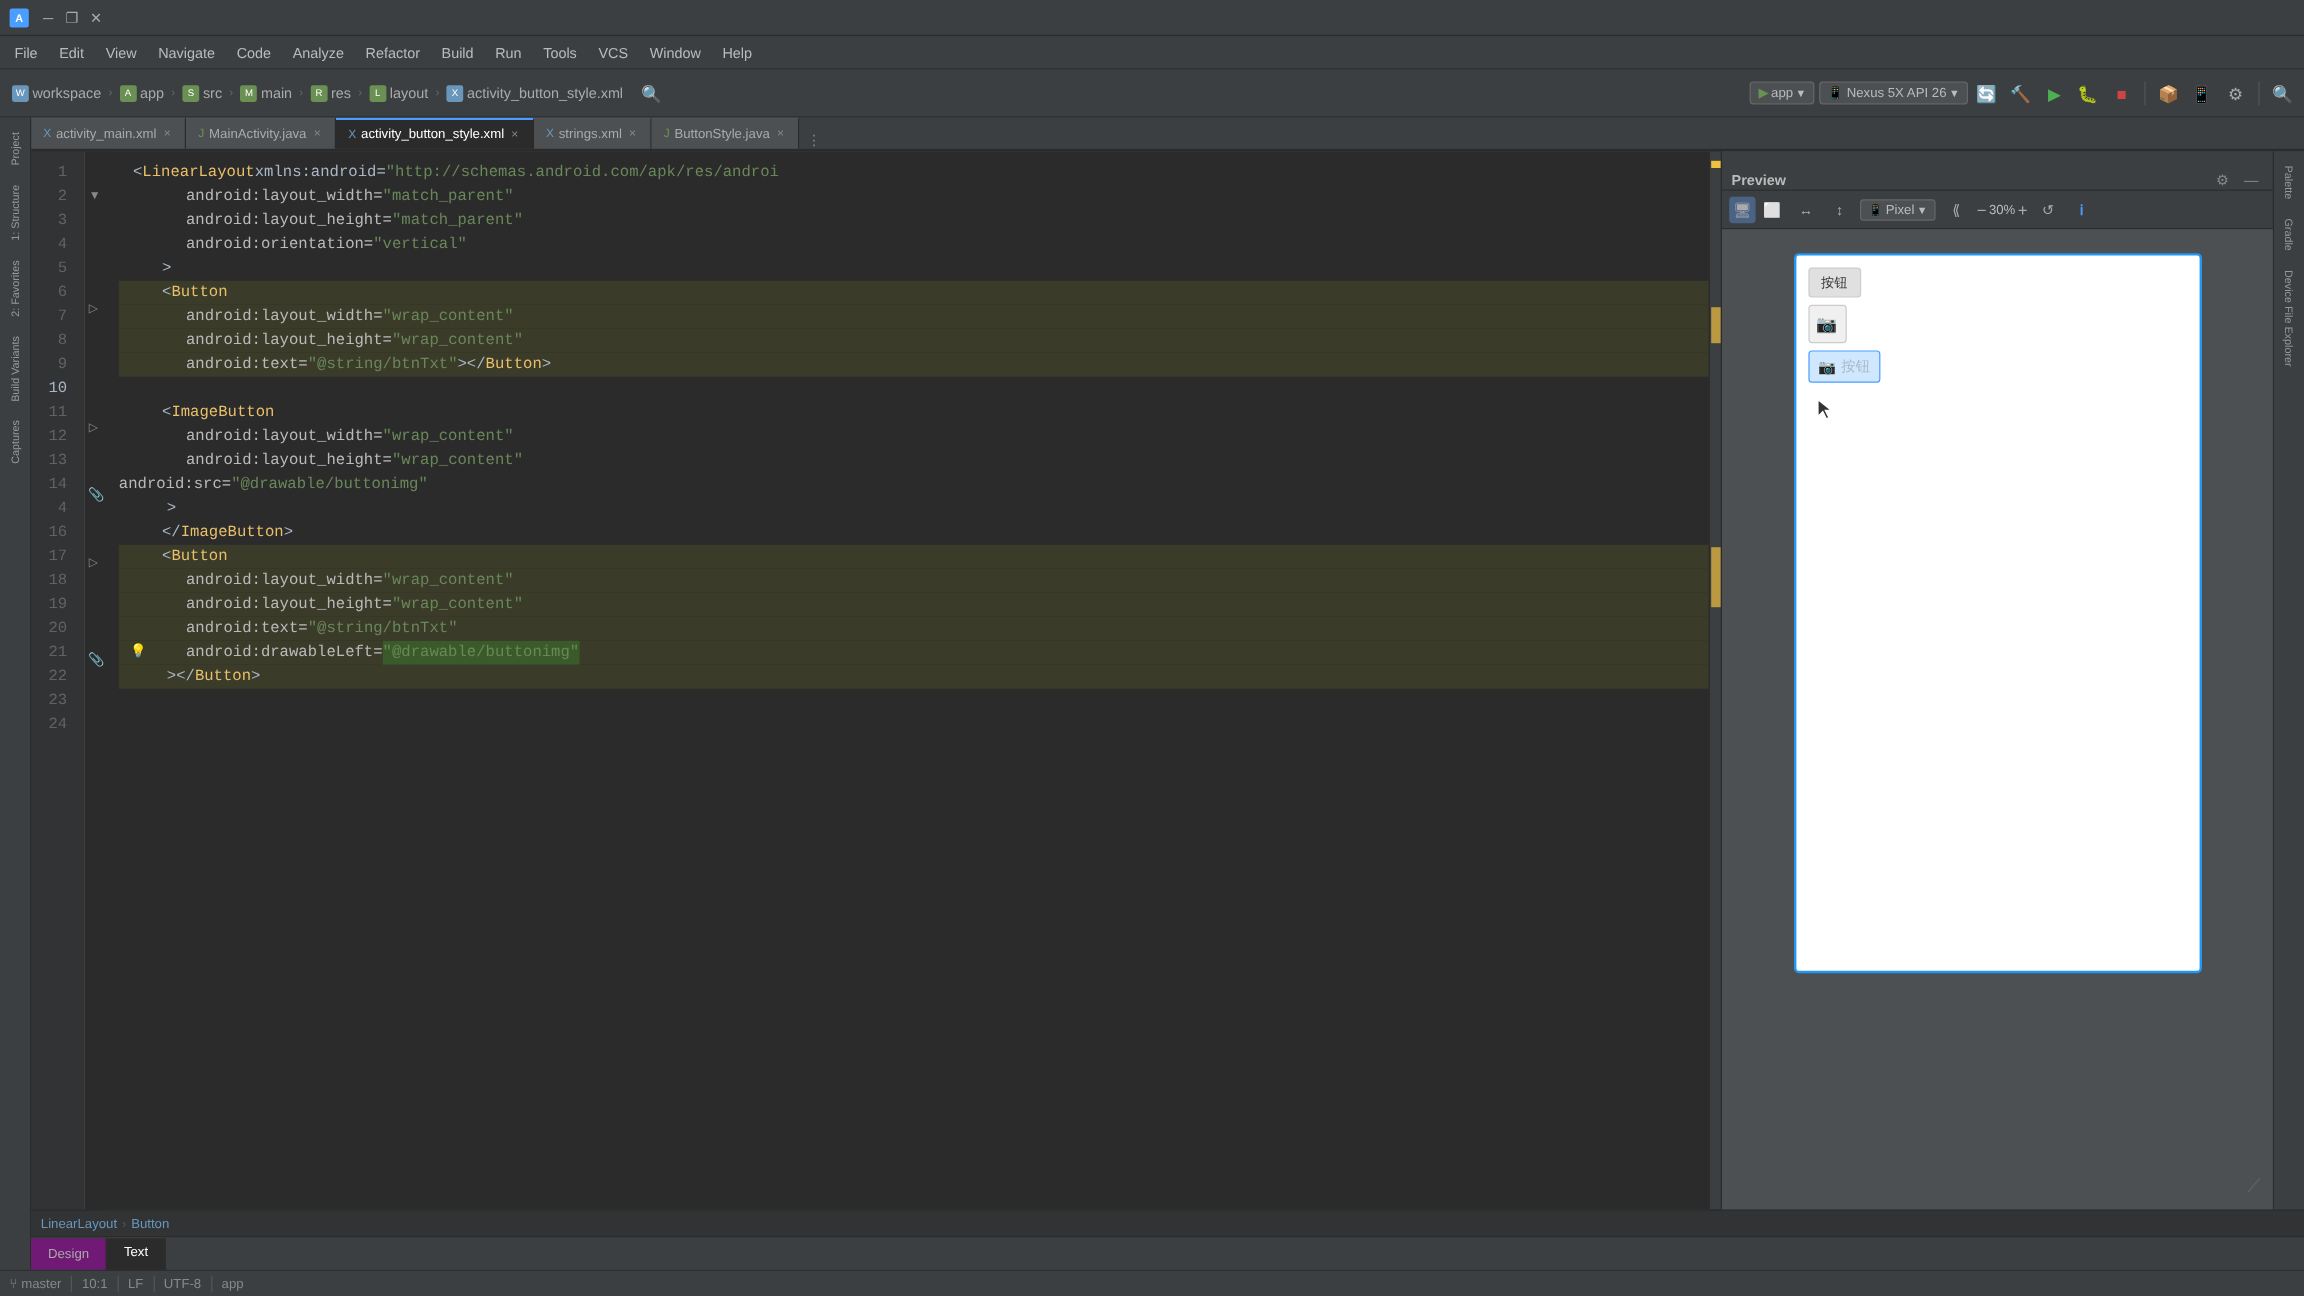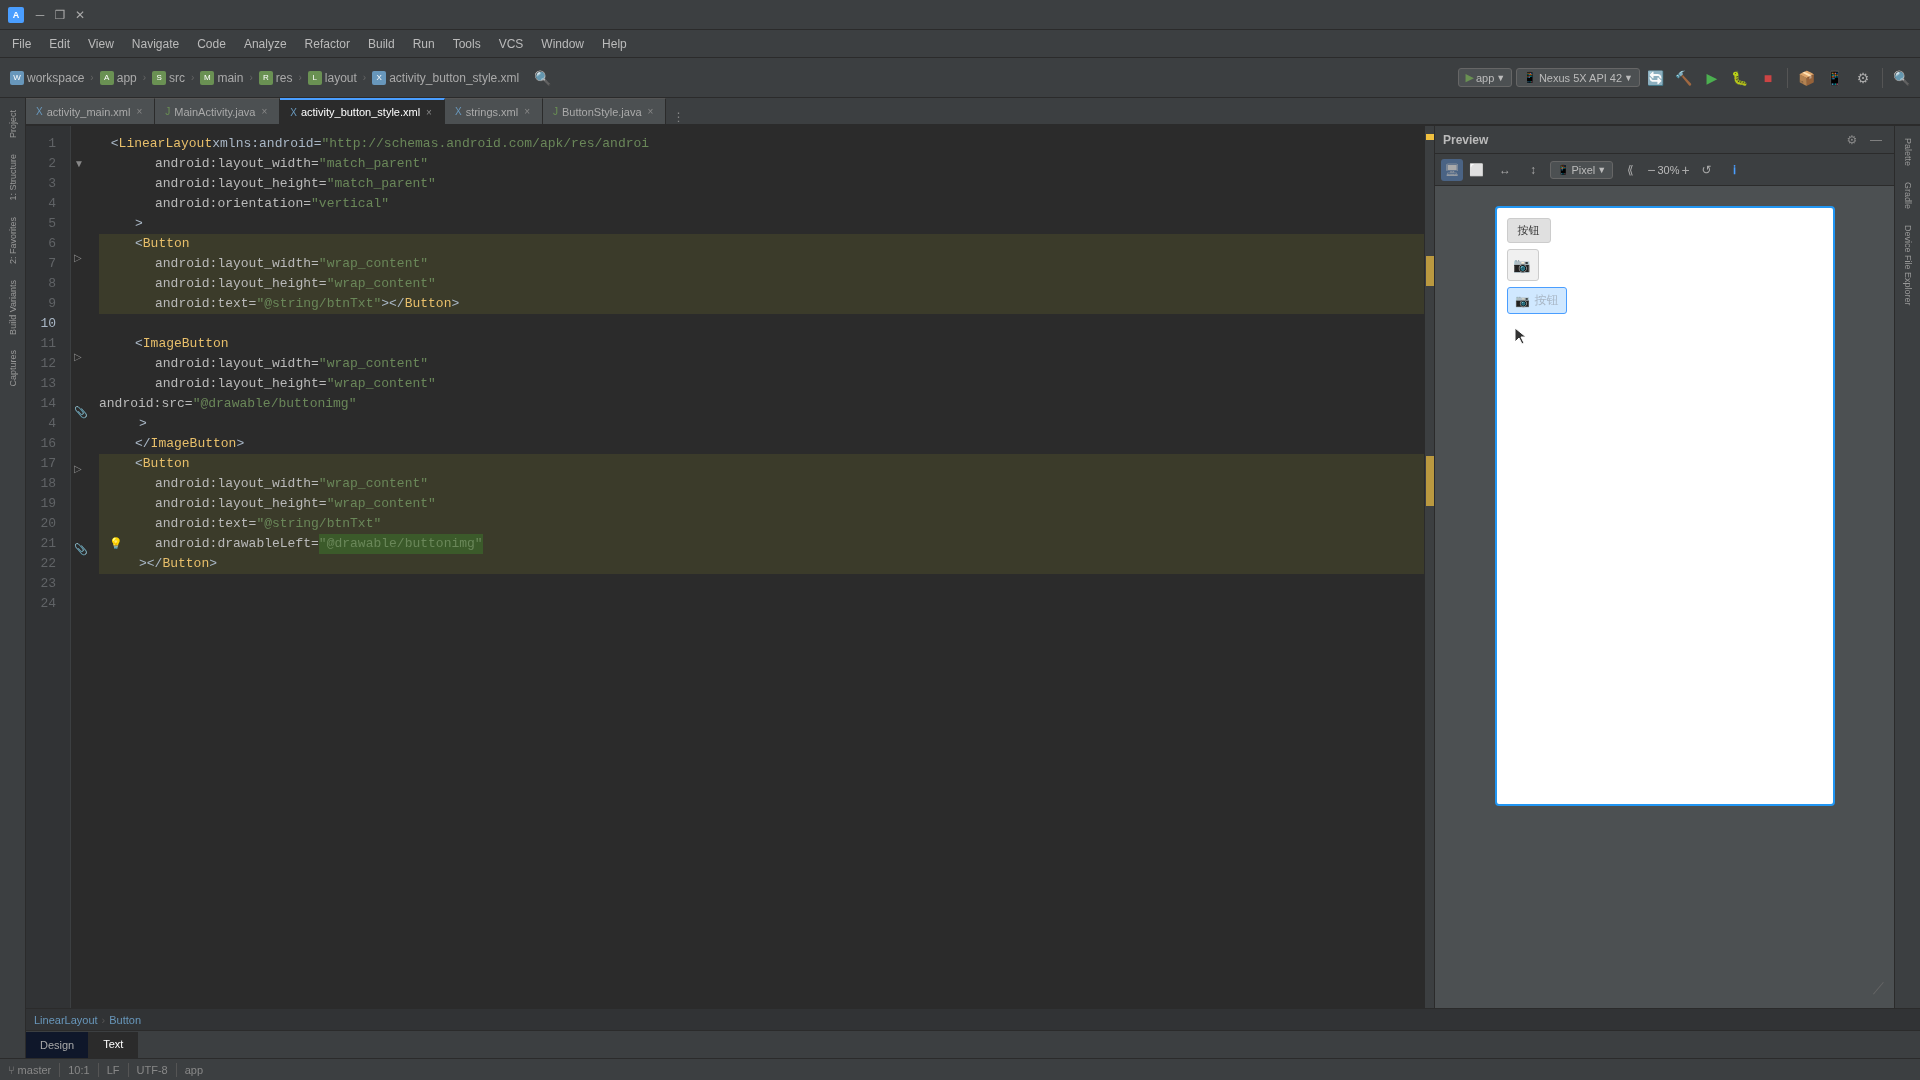--- a/index.html
+++ b/index.html
@@ -191,26 +191,27 @@
 
     
     #right-panel {
       width: 460px;
       background: #3c3f41;
       display: flex;
       flex-direction: column;
       border-left: 1px solid #2b2b2b;
     }
     #preview-header {
-      height: 28px;
+      height: 17px;
       background: #3c3f41;
       display: flex;
       align-items: center;
       padding: 0 8px;
       border-bottom: 1px solid #2b2b2b;
+      margin-top: 16px;
     }
     .preview-title { color: #bbb; font-size: 12px; flex: 1; font-weight: bold; }
     .preview-controls { display: flex; align-items: center; gap: 4px; }
     .preview-btn { width: 20px; height: 20px; display: flex; align-items: center; justify-content: center; color: #888; font-size: 12px; cursor: pointer; }
 
     #preview-toolbar {
       height: 32px;
       background: #3c3f41;
       display: flex;
       align-items: center;
@@ -340,21 +341,21 @@
       height: 28px;
       background: #3c3f41;
       display: flex;
       align-items: flex-end;
       border-top: 1px solid #2b2b2b;
     }
     .editor-bottom-tab {
       height: 26px;
       display: flex; align-items: center;
       padding: 0 14px;
-      background: #0f172a;
+      background: #701a75;
       border-right: 1px solid #2b2b2b;
       color: #aaa; font-size: 11px; cursor: pointer;
     }
     .editor-bottom-tab.active {
       background: #2b2b2b;
       color: #ffffff;
       border-bottom: 2px solid #2b2b2b;
     }
 
     
@@ -444,21 +445,21 @@
   <div class="toolbar-right">
 
     <div class="run-config">
       <span style="color:#6a9153;">▶</span>
       <span>app</span>
       <span style="font-size:9px;">▼</span>
     </div>
 
     <div class="device-config">
       <span style="color:#aaa;">📱</span>
-      <span>Nexus 5X API 42</span>
+      <span>Nexus 5X API 26</span>
       <span style="font-size:9px;">▼</span>
     </div>
 
     <div class="toolbar-btn">🔄</div>
     <div class="toolbar-btn">🔨</div>
     <div class="toolbar-btn" style="color:#4caf50;">▶</div>
     <div class="toolbar-btn" style="color:#f08c00;">🐛</div>
     <div class="toolbar-btn" style="color:#cc4444;">■</div>
     <div class="toolbar-separator"></div>
     <div class="toolbar-btn">📦</div>

